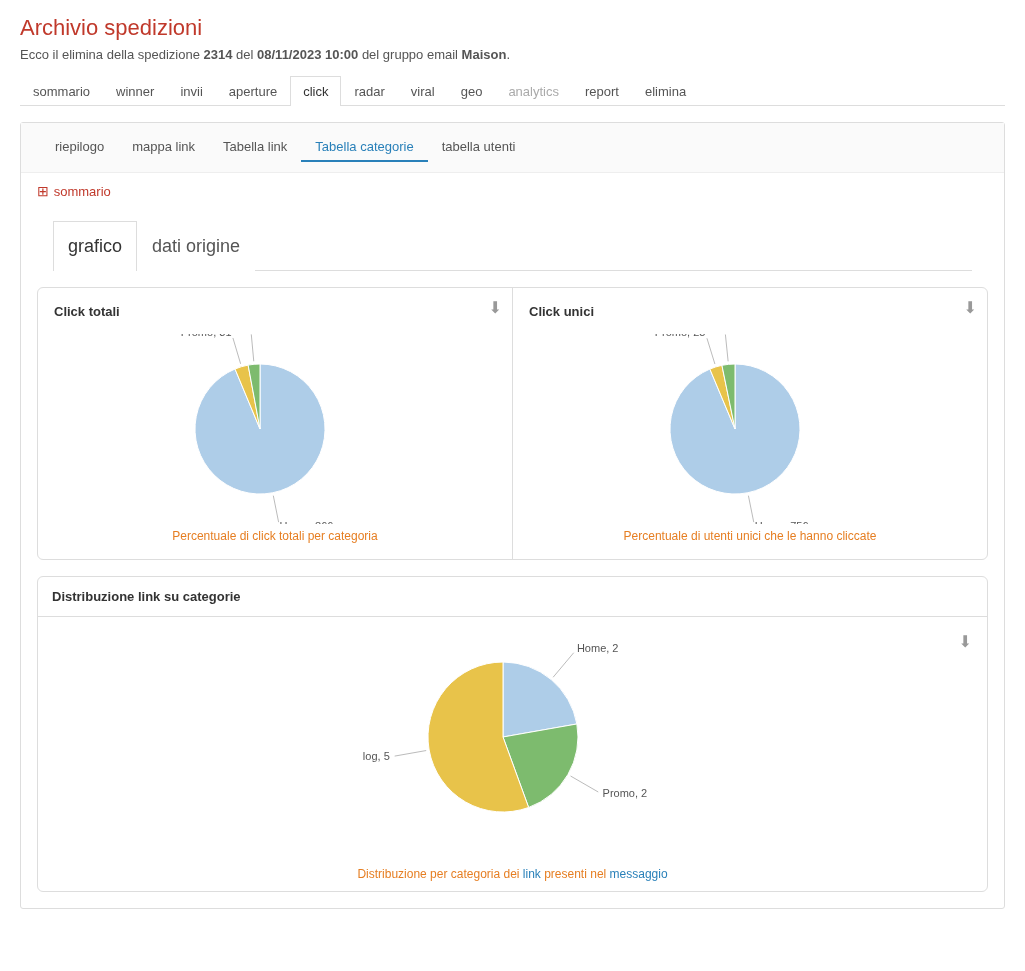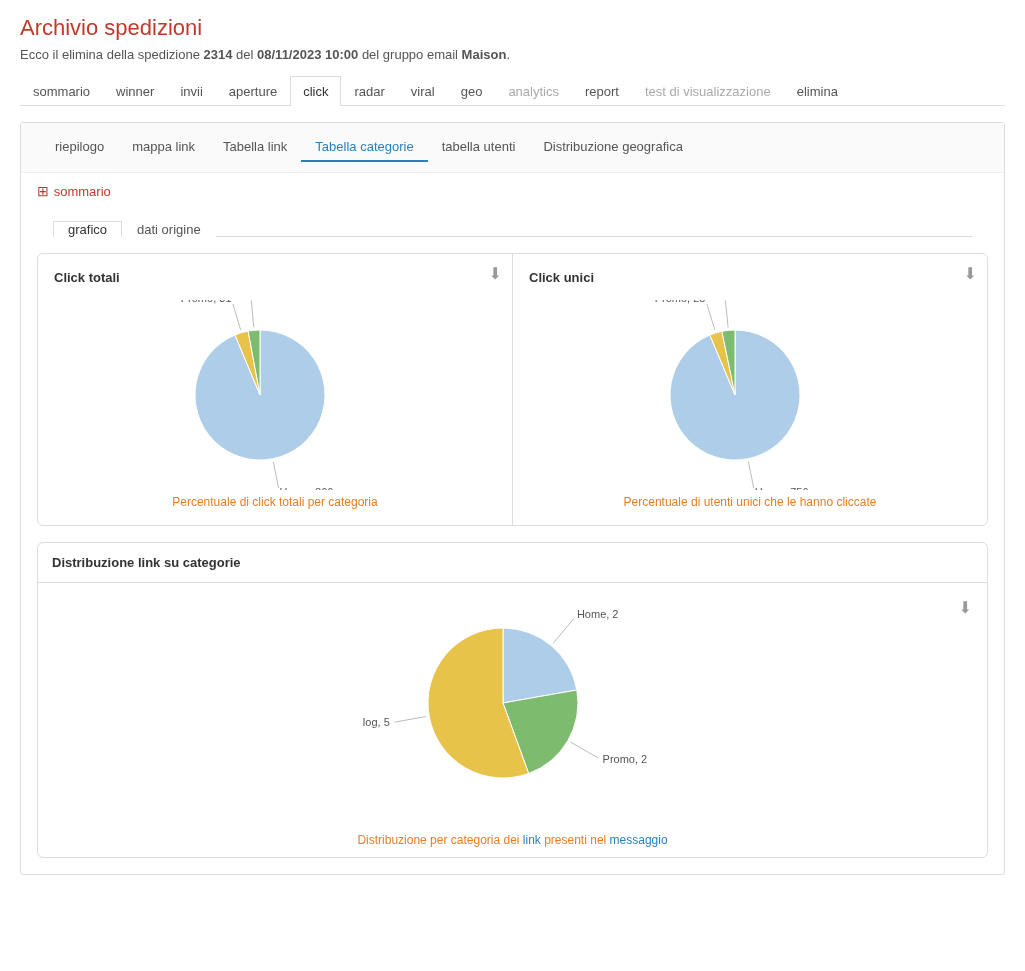--- a/index.html
+++ b/index.html
@@ -16,21 +16,21 @@
 
     .sub-nav { display: flex; gap: 0; padding: 10px 20px; border-bottom: 1px solid #eee; background: #fafafa; }
     .sub-nav-item { padding: 6px 14px; font-size: 13px; color: #555; cursor: pointer; border-bottom: 2px solid transparent; }
     .sub-nav-item.active { color: #2980b9; border-bottom-color: #2980b9; }
 
     .sommario-section { padding: 10px 16px; }
     .sommario-toggle { color: #c0392b; font-size: 13px; cursor: pointer; display: flex; align-items: center; gap: 5px; }
     .toggle-icon { font-size: 14px; color: #c0392b; }
 
     .graph-tabs { display: flex; border-bottom: 1px solid #ddd; margin: 12px 16px 0 16px; }
-    .graph-tab { padding: 0 14px; font-size: 13px; color: #555; cursor: pointer; border: 1px solid transparent; border-bottom: none; margin-bottom: -1px; background: #fff; }
+    .graph-tab { padding: 14px 14px; font-size: 18px; color: #555; cursor: pointer; border: 1px solid transparent; border-bottom: none; margin-bottom: -1px; background: #fff; }
     .graph-tab.active { border-color: #ddd; border-bottom-color: #fff; color: #333; }
 
     .charts-container { display: flex; border: 1px solid #ddd; margin: 16px; border-radius: 6px; }
 
     .chart-section { flex: 1; padding: 16px; position: relative; }
     .chart-section:first-child { border-right: 1px solid #ddd; }
     .chart-title { font-weight: bold; font-size: 13px; margin-bottom: 10px; }
 
     .chart-wrapper { display: flex; justify-content: center; align-items: center; height: 200px; position: relative; }
 
@@ -58,32 +58,30 @@
     <a class="nav-tab" href="#">sommario</a>
     <a class="nav-tab" href="#">winner</a>
     <a class="nav-tab" href="#">invii</a>
     <a class="nav-tab" href="#">aperture</a>
     <a class="nav-tab active" href="#">click</a>
     <a class="nav-tab" href="#">radar</a>
     <a class="nav-tab" href="#">viral</a>
     <a class="nav-tab" href="#">geo</a>
     <a class="nav-tab disabled" href="#">analytics</a>
     <a class="nav-tab" href="#">report</a>
-    <a class="nav-tab disabled" href="#">test di visualizzazione</a>
     <a class="nav-tab" href="#">elimina</a>
   </nav>
 
 <div class="outer-panel">
   <div class="sub-nav" id="sub-nav">
       <span class="sub-nav-item">riepilogo</span>
       <span class="sub-nav-item">mappa link</span>
       <span class="sub-nav-item">Tabella link</span>
       <span class="sub-nav-item active">Tabella categorie</span>
       <span class="sub-nav-item">tabella utenti</span>
-      <span class="sub-nav-item">Distribuzione geografica</span>
     </div>
 
   <div class="sommario-section">
     <div class="sommario-toggle">
       <span class="toggle-icon">⊞</span>
       <span>sommario</span>
     </div>
   </div>
 
   <div style="padding: 0 16px;">

